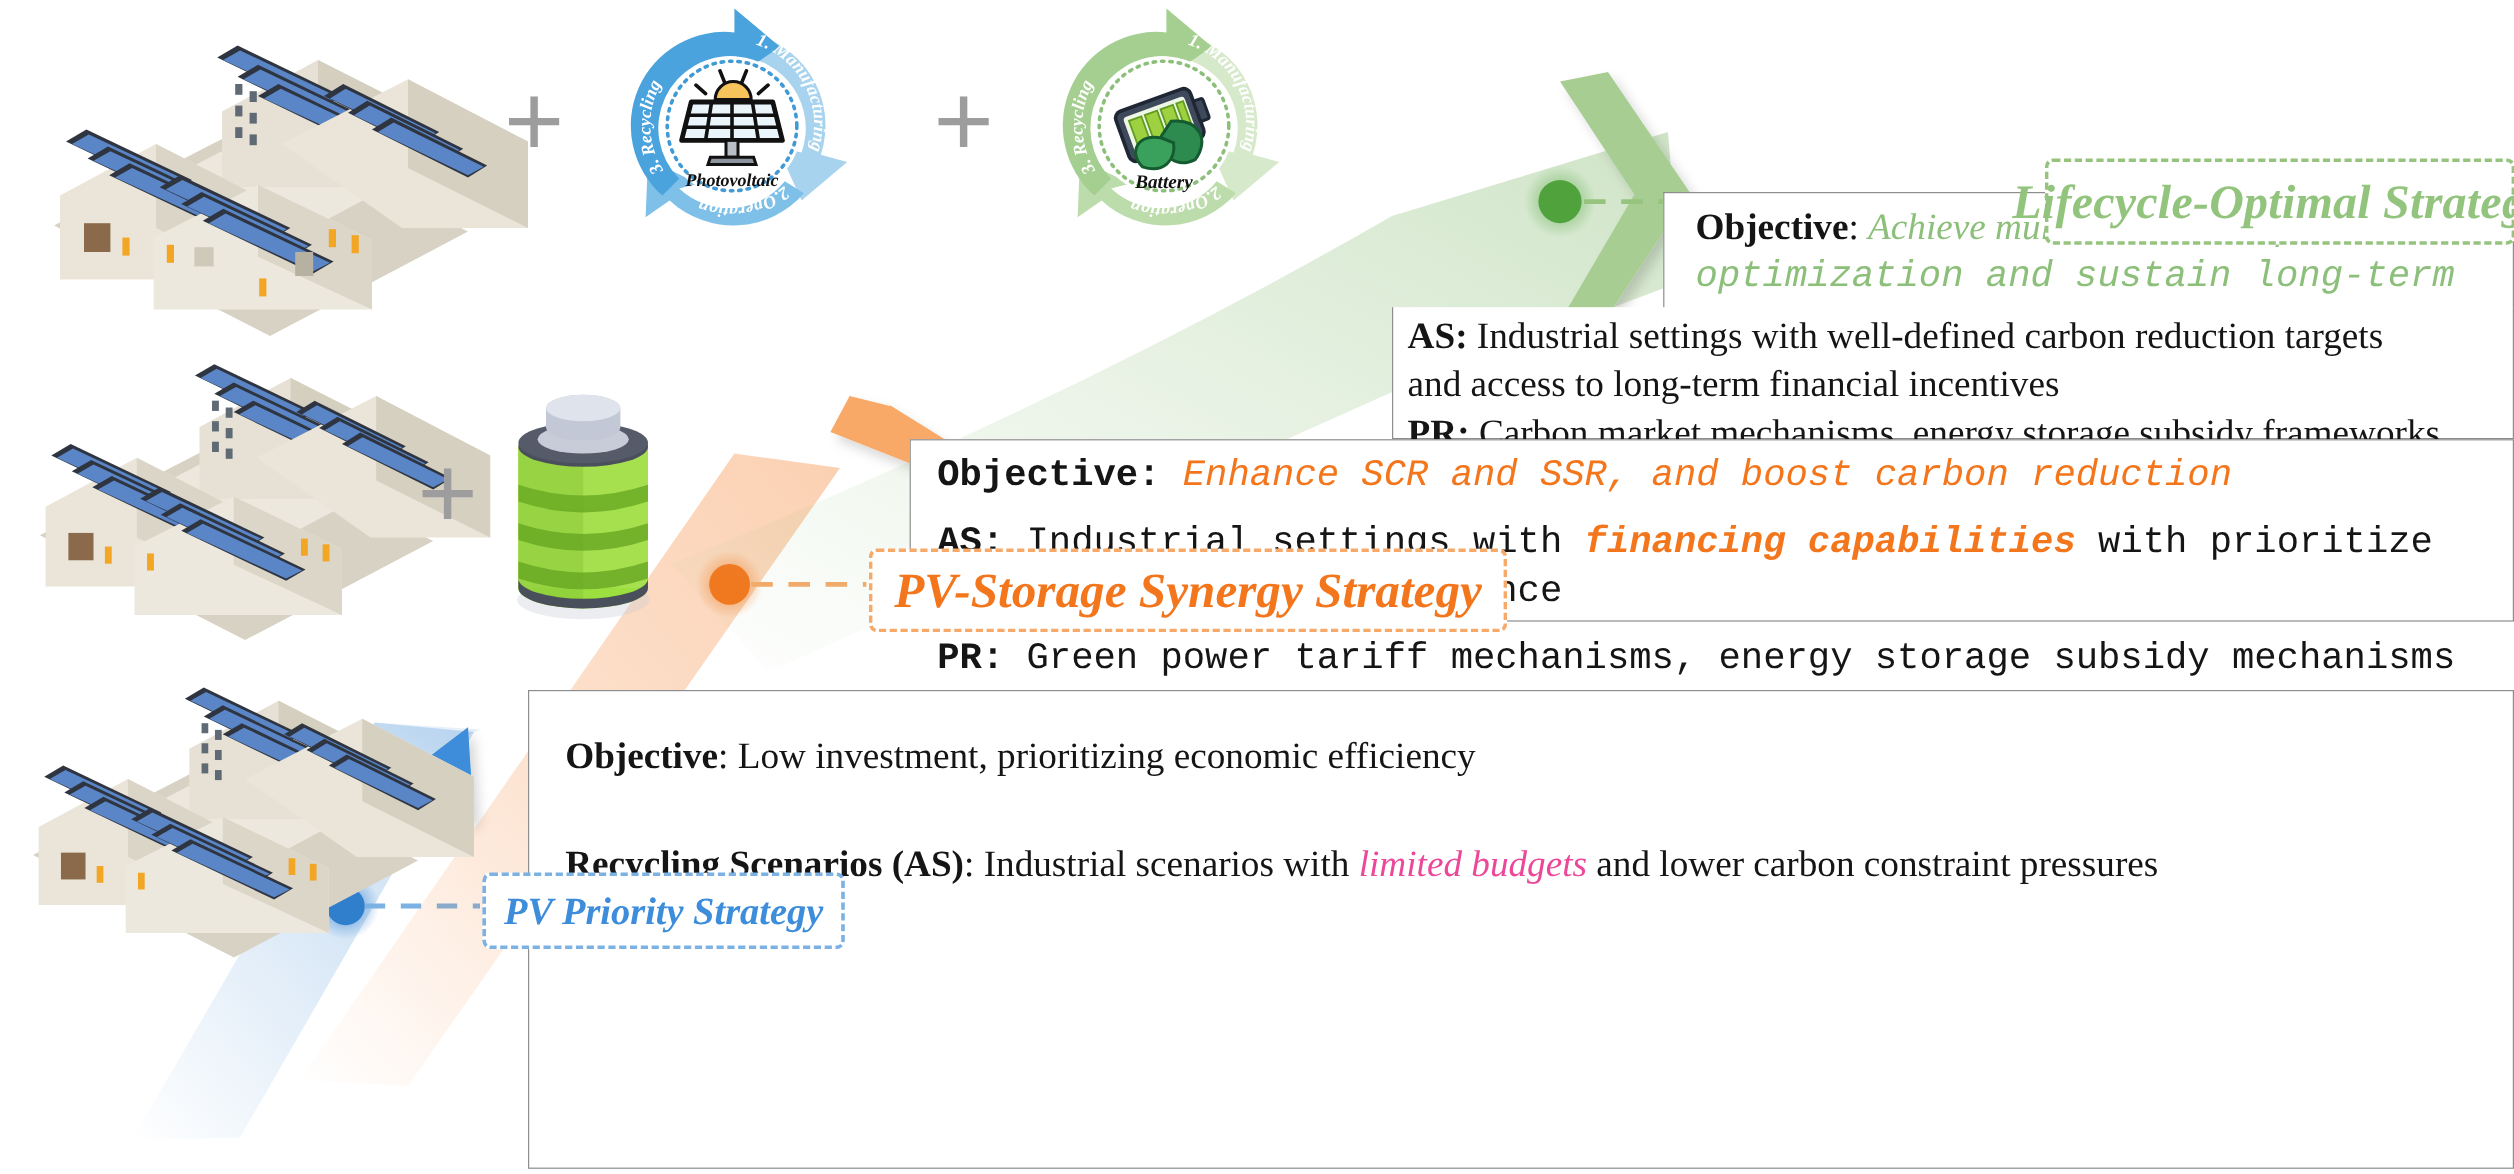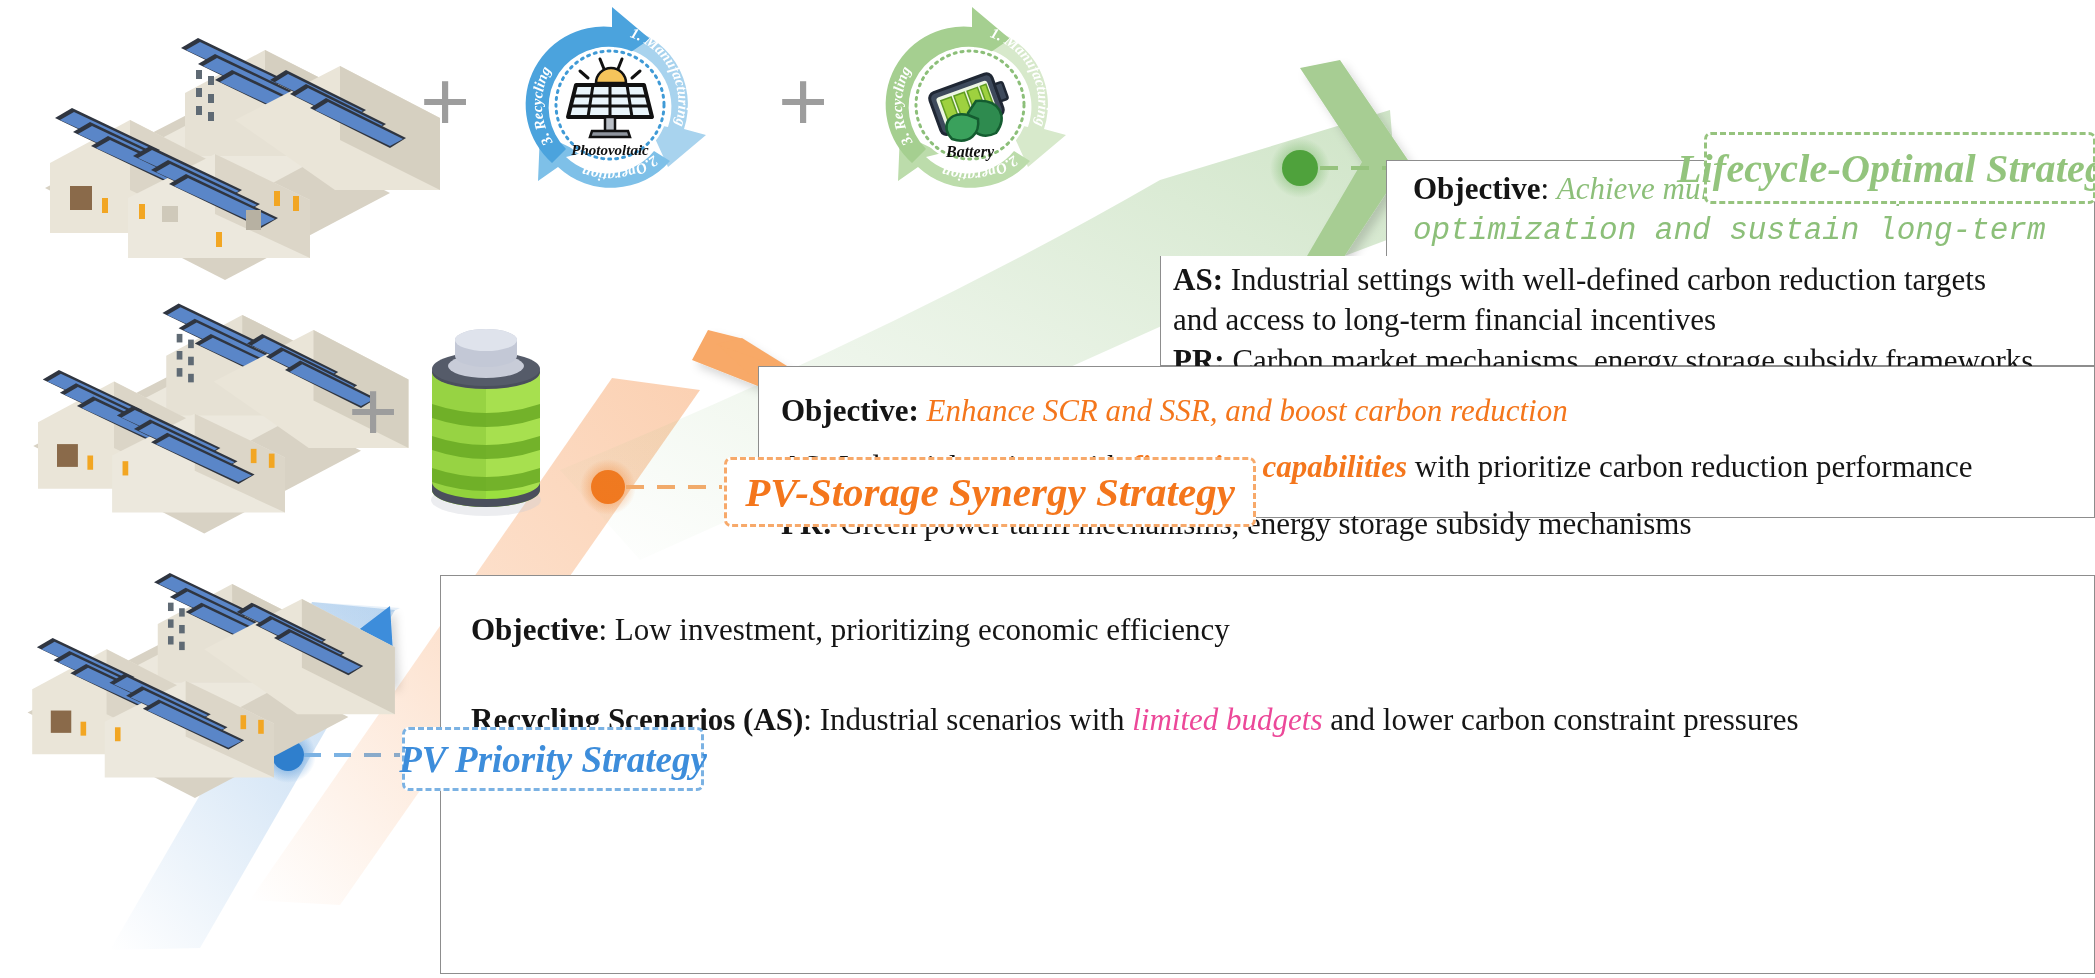--- a/index.html
+++ b/index.html
@@ -16,39 +16,39 @@
   .pill{position:absolute;box-sizing:border-box;background:#fff;
         display:flex;align-items:center;justify-content:center;
         border-radius:7px;z-index:40;}
   .pill span{font-style:italic;font-weight:700;white-space:nowrap;
              font-family:"Liberation Serif",serif;}
   .pill-green{border:3px dashed #96c37e;}
   .pill-green span{color:#93c47d;font-size:40px;letter-spacing:.2px;}
   .pill-orange{border:3px dashed #f7a96a;}
   .pill-orange span{color:#f4761c;font-size:41px;}
   .pill-blue{border:3px dashed #7bb2e3;}
-  .pill-blue span{color:#3d8ddb;font-size:37px;}
+  .pill-blue span{color:#3d8ddb;font-size:32px;}
 
   
   .panel{position:absolute;box-sizing:border-box;background:#fff;
          border:1.5px solid #8d8d8d;z-index:30;}
   .panel .row{font-size:31px;color:#151515;line-height:1.30;}
   .lab{font-weight:700;margin-top:36px;}
   .em-green{color:#8cbf79;font-style:italic;}
   .em-orange{color:#f4761c;font-style:italic;font-weight:700;}
   .em-orange-n{color:#f4761c;font-style:italic;}
   .em-blue{color:#ec4899;font-style:italic;}
 
   
   #panel-green-top{left:1386px;top:160px;width:709px;height:97px;border-bottom:none;}
   #panel-green-top .row{padding:0 0 0 12px;}
   #panel-green-bot{left:1160px;top:256px;width:935px;height:110px;border-top:none;}
   #panel-green-bot .inner{padding:4px 0 0 12px;}
   #panel-orange{left:758px;top:366px;width:1337px;height:152px;}
-  #panel-orange .inner{padding:24px 0 0 22px;}
+  #panel-orange .inner{padding:10px 0 0 22px;font-family:Liberation Mono, monospace;}
   #panel-orange .row{margin-bottom:16px;}
   #panel-blue{left:440px;top:575px;width:1655px;height:399px;}
   #panel-blue .inner{padding:34px 0 0 30px;}
   #panel-blue .row{margin-bottom:50px;}
 </style>
 </head>
 <body>
 
 <div class="stage">
 

